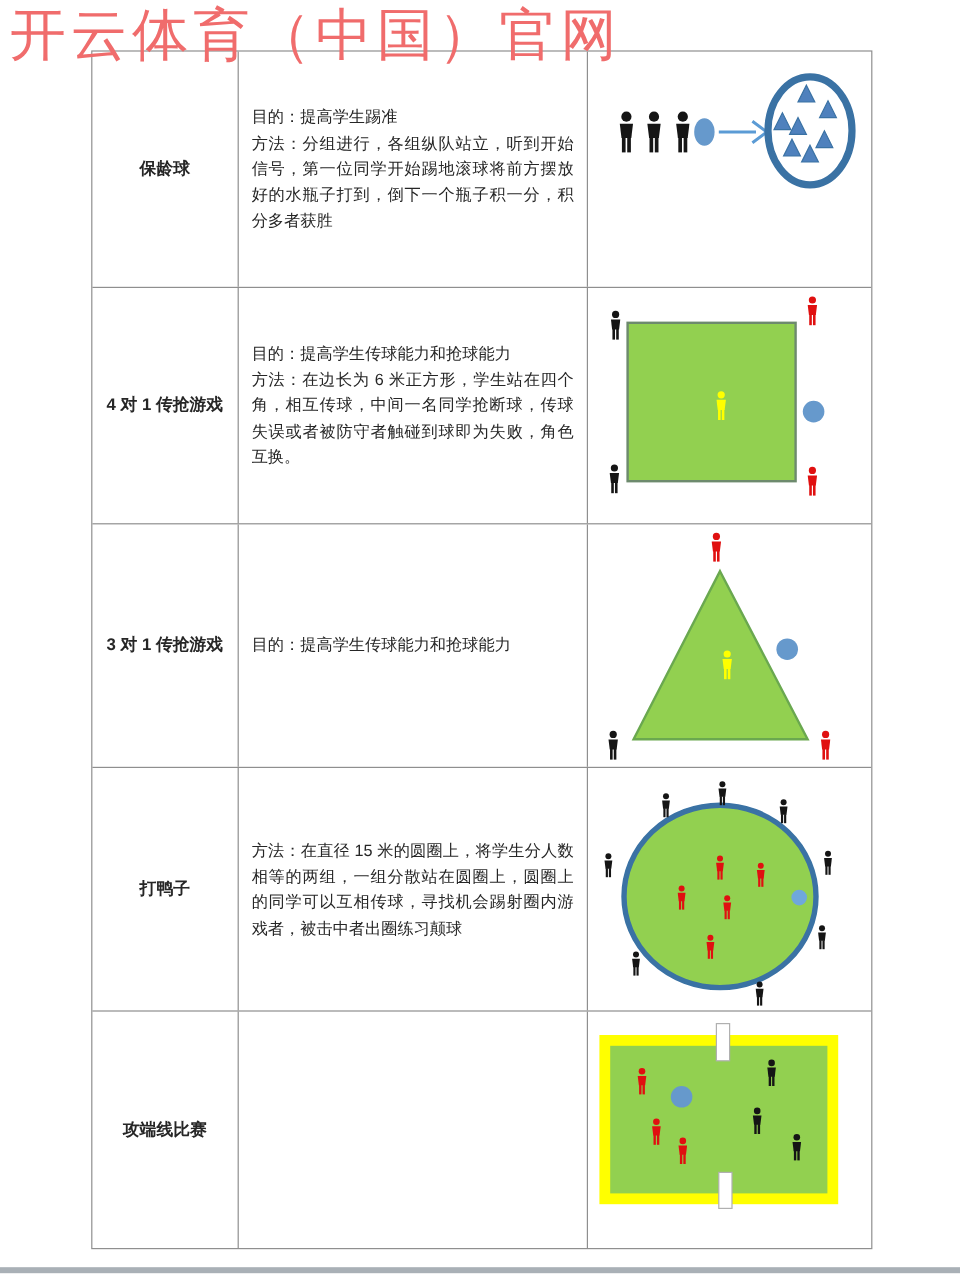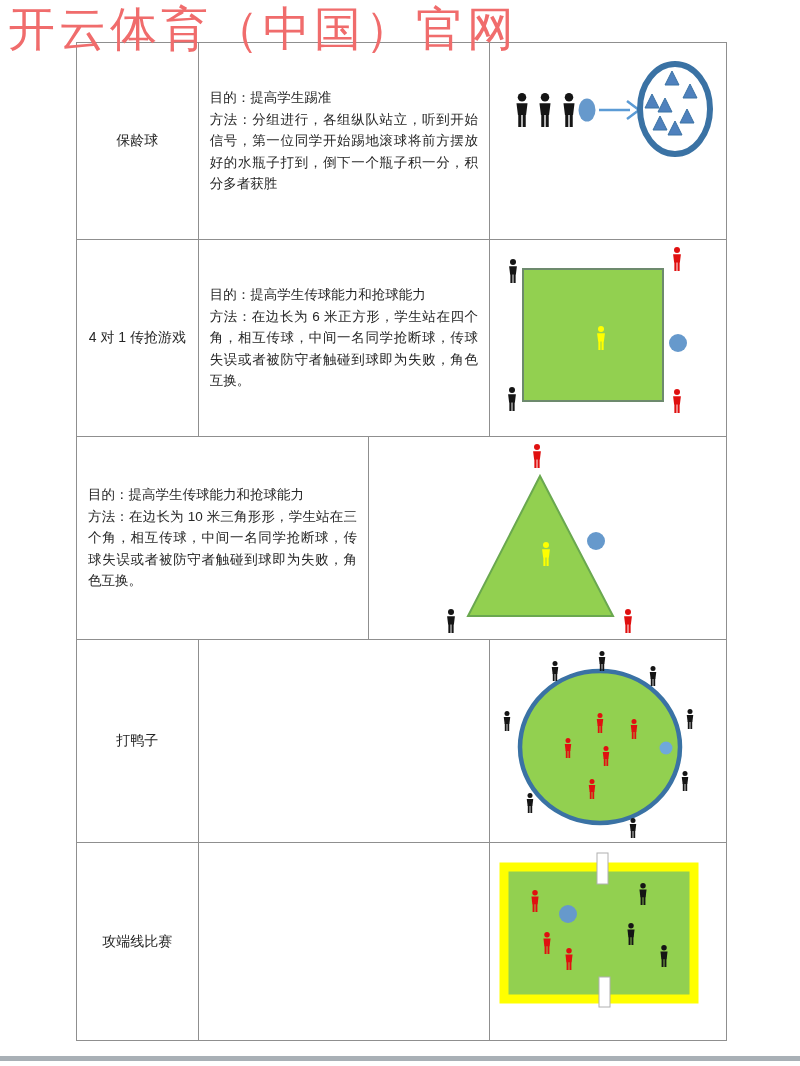--- a/index.html
+++ b/index.html
@@ -13,21 +13,21 @@
   }
 
   .doc-table{
     position:absolute;left:76px;top:42px;width:651px;height:999px;
     border:1px solid #8f8f8f;box-sizing:border-box;background:#fff;
   }
   .row{display:flex;box-sizing:border-box;border-bottom:1px solid #8f8f8f;}
   .row:last-child{border-bottom:none;}
   .c1{width:122px;box-sizing:border-box;border-right:1px solid #8f8f8f;
       display:flex;align-items:center;justify-content:center;
-      font-weight:normal;font-size:14px;text-align:center;}
+      font-weight:bold;font-size:14px;text-align:center;}
   .c2{width:292px;box-sizing:border-box;border-right:1px solid #8f8f8f;
       display:flex;flex-direction:column;justify-content:center;
       padding:0 11px;font-size:13.5px;line-height:21.5px;}
   .c2 .method{text-align:justify;}
   .c3{flex:1;position:relative;display:flex;align-items:center;justify-content:center;}
   .c3 svg{display:block;}
 
   .bottom-bar{position:absolute;left:0;top:1056px;width:800px;height:5px;background:#a9b0b6;}
 </style>
 </head>
@@ -93,41 +93,44 @@
         <use href="#person" transform="translate(181,6) scale(0.6)" fill="#e01010"></use>
         <use href="#person" transform="translate(16,146) scale(0.6)" fill="#151515"></use>
         <use href="#person" transform="translate(181,148) scale(0.6)" fill="#e01010"></use>
         <use href="#person" transform="translate(105,85) scale(0.6)" fill="#ffff00"></use>
         <circle cx="188" cy="102" r="9" fill="#6699cc"></circle>
       </svg>
     </div>
   </div>
 
   <div class="row" style="height:203px">
+    <div class="c1">
+      <span>3 对 1 传抢游戏</span>
+    </div>
     <div class="c2">
       <div class="purpose">目的：提高学生传球能力和抢球能力</div>
-      <div class="method">方法：在边长为 10 米三角形形，学生站在三个角，相互传球，中间一名同学抢断球，传球失误或者被防守者触碰到球即为失败，角色互换。</div>
     </div>
     <div class="c3">
       <svg width="236" height="201" viewBox="0 0 236 201">
         <path d="M110,38 L183,178 L38,178 Z" fill="#92d050" stroke="#6aa84f" stroke-width="2"></path>
         <use href="#person" transform="translate(101,6) scale(0.6)" fill="#e01010"></use>
         <use href="#person" transform="translate(15,171) scale(0.6)" fill="#151515"></use>
         <use href="#person" transform="translate(192,171) scale(0.6)" fill="#e01010"></use>
         <use href="#person" transform="translate(110,104) scale(0.6)" fill="#ffff00"></use>
         <circle cx="166" cy="103" r="9" fill="#6699cc"></circle>
       </svg>
     </div>
   </div>
 
   <div class="row" style="height:203px">
     <div class="c1">
       <span>打鸭子</span>
     </div>
     <div class="c2">
+      <div class="method">方法：在直径 15 米的圆圈上，将学生分人数相等的两组，一组分散站在圆圈上，圆圈上的同学可以互相传球，寻找机会踢射圈内游戏者，被击中者出圈练习颠球</div>
     </div>
     <div class="c3">
       <svg width="236" height="201" viewBox="0 0 236 201">
         <ellipse cx="110" cy="106" rx="80" ry="76" fill="#92d050" stroke="#3a72a4" stroke-width="4.5"></ellipse>
         <use href="#person" transform="translate(107,10) scale(0.5)" fill="#151515"></use>
         <use href="#person" transform="translate(60,20) scale(0.5)" fill="#151515"></use>
         <use href="#person" transform="translate(158,25) scale(0.5)" fill="#151515"></use>
         <use href="#person" transform="translate(12,70) scale(0.5)" fill="#151515"></use>
         <use href="#person" transform="translate(195,68) scale(0.5)" fill="#151515"></use>
         <use href="#person" transform="translate(190,130) scale(0.5)" fill="#151515"></use>

